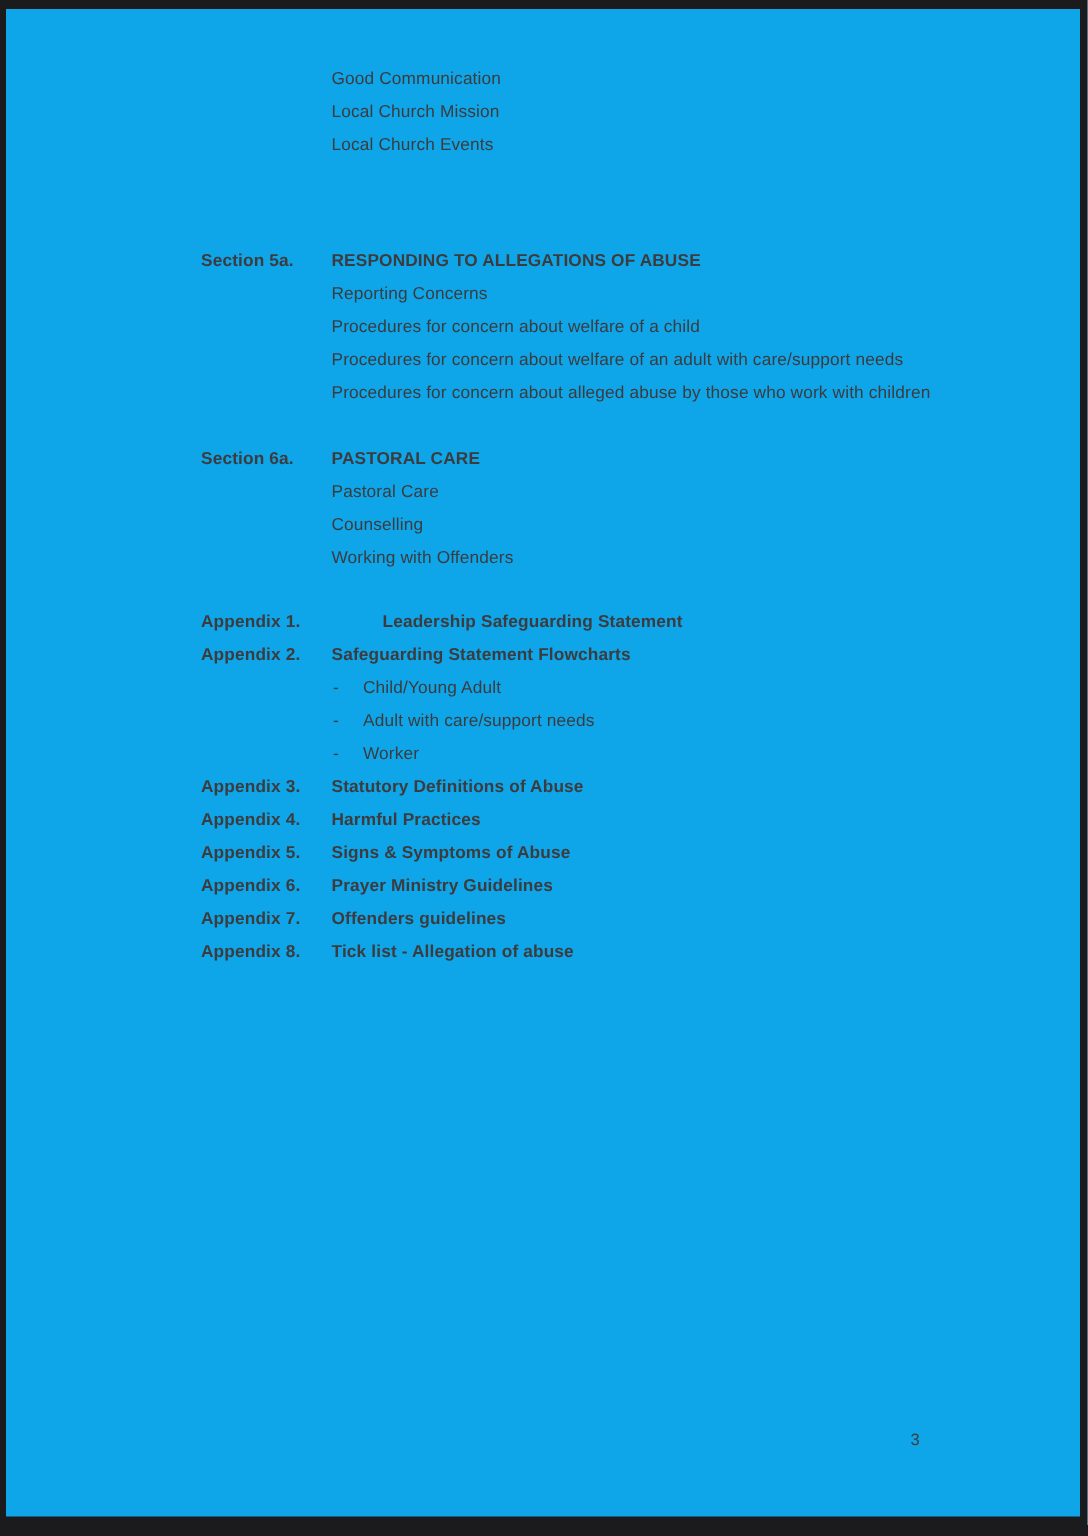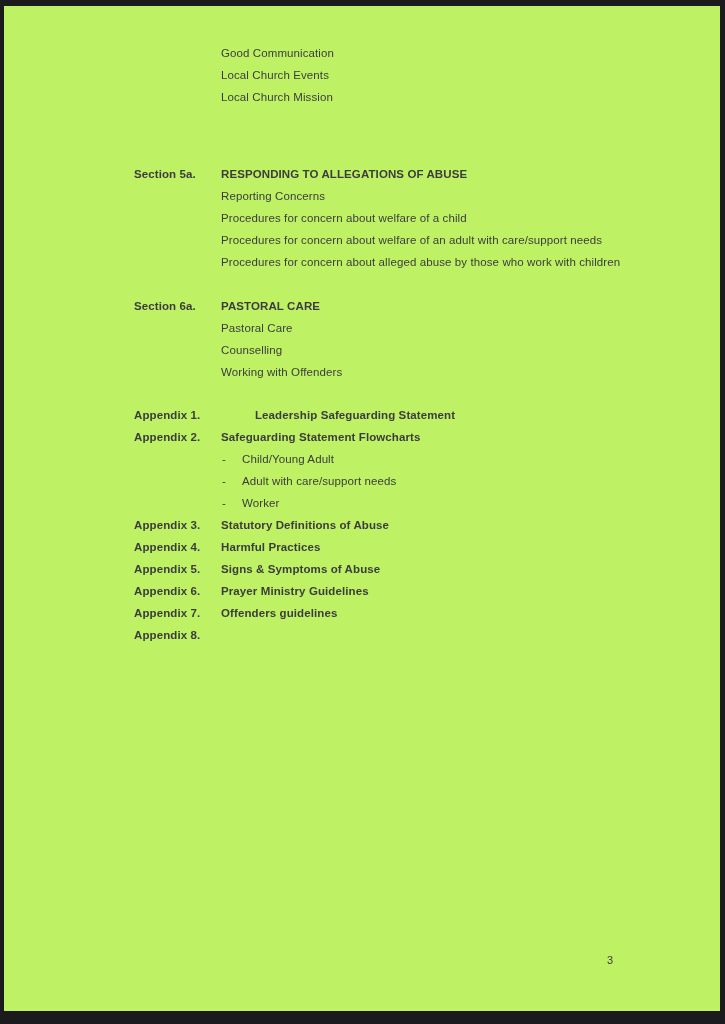--- a/index.html
+++ b/index.html
@@ -13,21 +13,21 @@
     height: 1024px;
     background: #1b1b1d;
     overflow: hidden;
   }
   .page {
     position: absolute;
     left: 4px;
     top: 6px;
     width: 716px;
     height: 1005px;
-    background: #bef264;
+    background: #0ea5e9;
     color: #3c3c3e;
     font-size: 11.5px;
     line-height: 15px;
   }
   .toc {
     padding-left: 130px;
     padding-top: 40px;
   }
   .row {
     display: flex;
@@ -70,25 +70,25 @@
 <div class="frame">
   <div class="page">
     <div class="toc">
 
       <div class="row">
         <div class="label"></div>
         <div class="content">Good Communication</div>
       </div>
       <div class="row">
         <div class="label"></div>
-        <div class="content">Local Church Events</div>
+        <div class="content">Local Church Mission</div>
       </div>
       <div class="row">
         <div class="label"></div>
-        <div class="content">Local Church Mission</div>
+        <div class="content">Local Church Events</div>
       </div>
 
       <div class="row gap-section-5a">
         <div class="label">Section 5a.</div>
         <div class="content bold">RESPONDING TO ALLEGATIONS OF ABUSE</div>
       </div>
       <div class="row">
         <div class="label"></div>
         <div class="content">Reporting Concerns</div>
       </div>
@@ -166,19 +166,20 @@
       <div class="row">
         <div class="label">Appendix 6.</div>
         <div class="content bold">Prayer Ministry Guidelines</div>
       </div>
       <div class="row">
         <div class="label">Appendix 7.</div>
         <div class="content bold">Offenders guidelines</div>
       </div>
       <div class="row">
         <div class="label">Appendix 8.</div>
+        <div class="content bold">Tick list - Allegation of abuse</div>
       </div>
 
     </div>
 
     <div class="page-number">3</div>
   </div>
 </div>
 
 </body></html>

